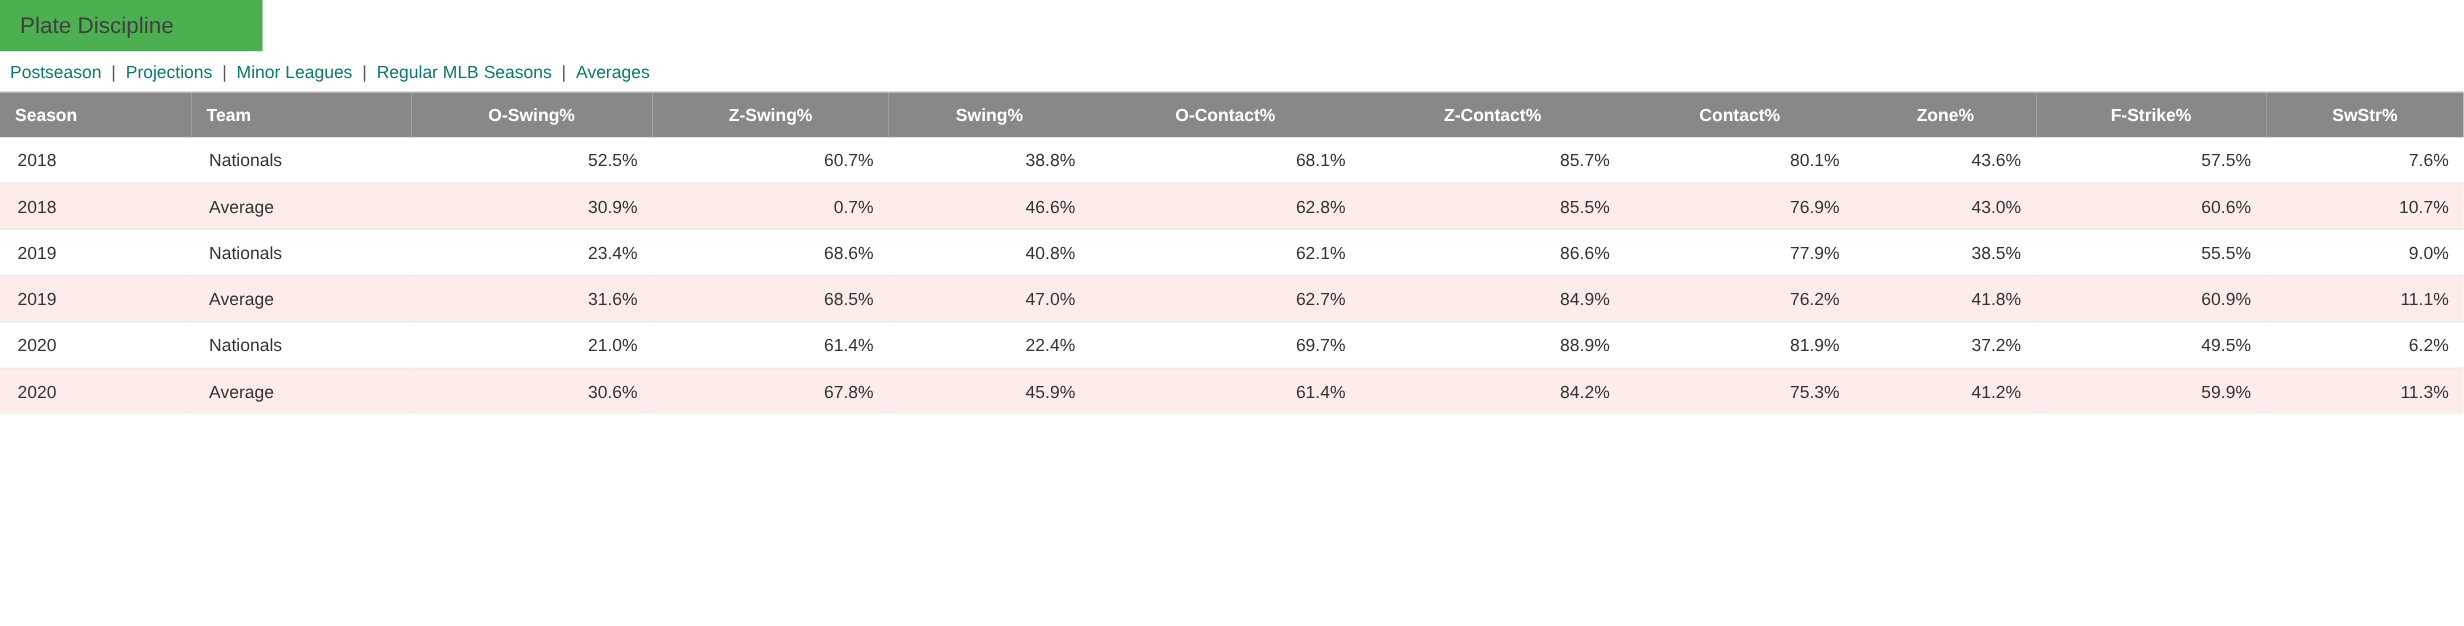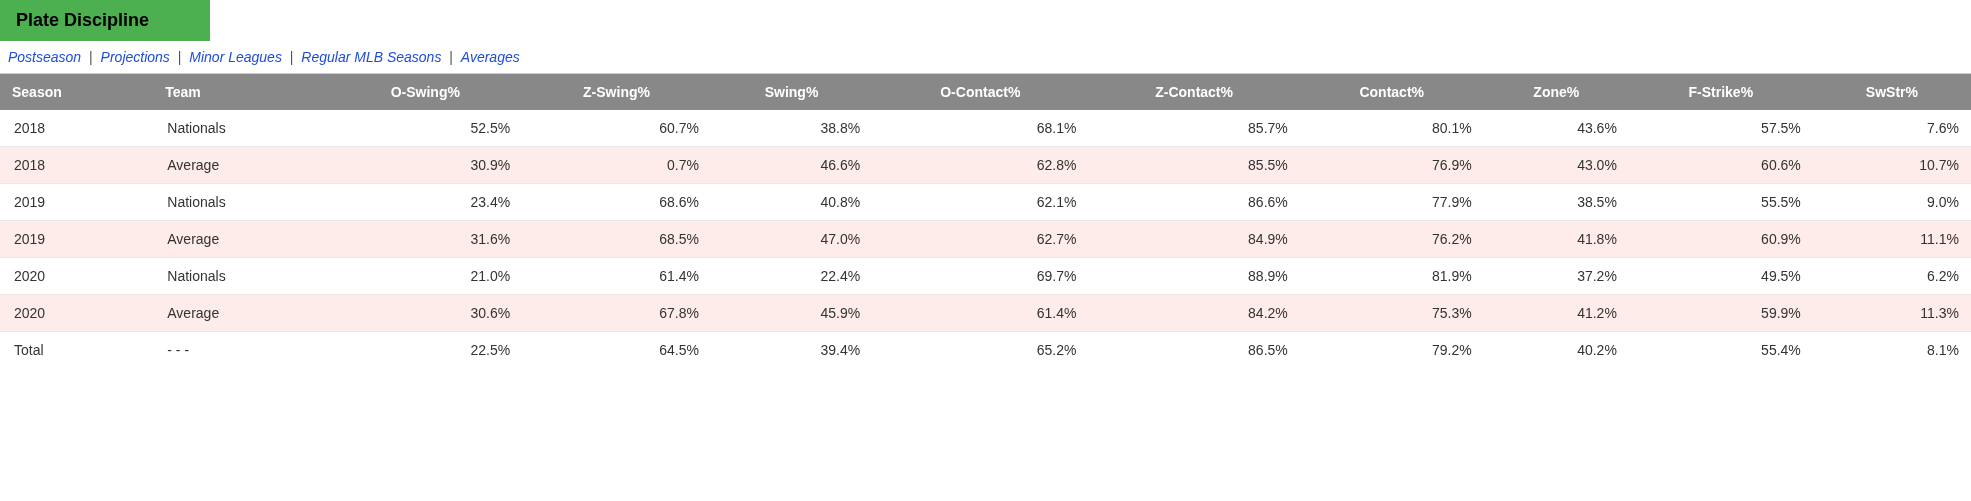--- a/index.html
+++ b/index.html
@@ -15,37 +15,36 @@
       background: #fff;
       padding: 0;
     }
     .title-bar {
       background: #4caf50;
       padding: 10px 16px;
       display: inline-block;
       min-width: 210px;
     }
     .title-bar span {
-      color: #000000;
+      color: #404040;
       font-size: 18px;
-      font-weight: bold;
+      font-weight: normal;
     }
     .nav-bar {
       padding: 8px 8px 8px 8px;
       font-size: 14px;
       color: #555;
       border-bottom: 1px solid #ccc;
     }
     .nav-bar span {
       margin: 0 4px;
     }
     .nav-bar a {
-      color: #1d4ed8;
+      color: #0f766e;
       text-decoration: none;
-      font-style: italic;
     }
     table {
       width: 100%;
       border-collapse: collapse;
       font-size: 14px;
     }
     thead tr {
       background: #888;
       color: #fff;
       margin-top: 40px;
@@ -188,28 +187,15 @@
           <td>30.6%</td>
           <td>67.8%</td>
           <td>45.9%</td>
           <td>61.4%</td>
           <td>84.2%</td>
           <td>75.3%</td>
           <td>41.2%</td>
           <td>59.9%</td>
           <td>11.3%</td>
         </tr>
-        <tr>
-          <td>Total</td>
-          <td>- - -</td>
-          <td>22.5%</td>
-          <td>64.5%</td>
-          <td>39.4%</td>
-          <td>65.2%</td>
-          <td>86.5%</td>
-          <td>79.2%</td>
-          <td>40.2%</td>
-          <td>55.4%</td>
-          <td>8.1%</td>
-        </tr>
       </tbody>
   </table>
 </div>
 
 </body></html>

